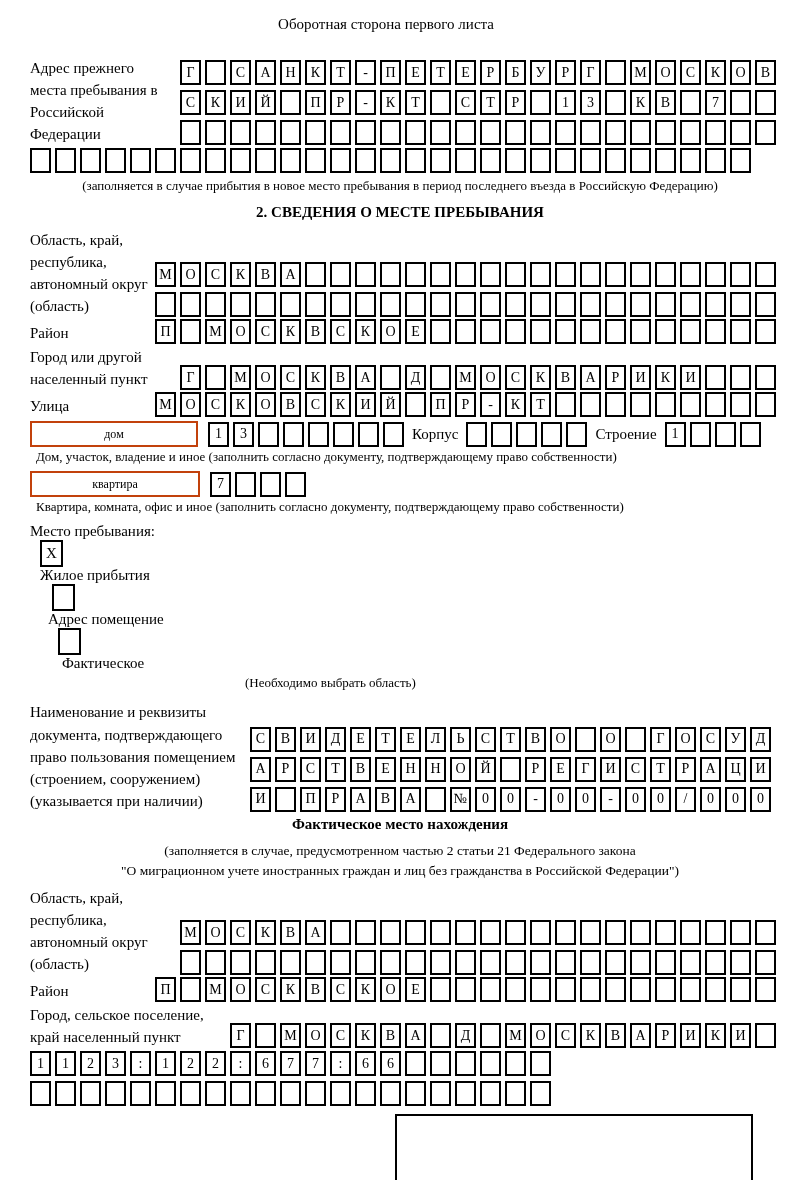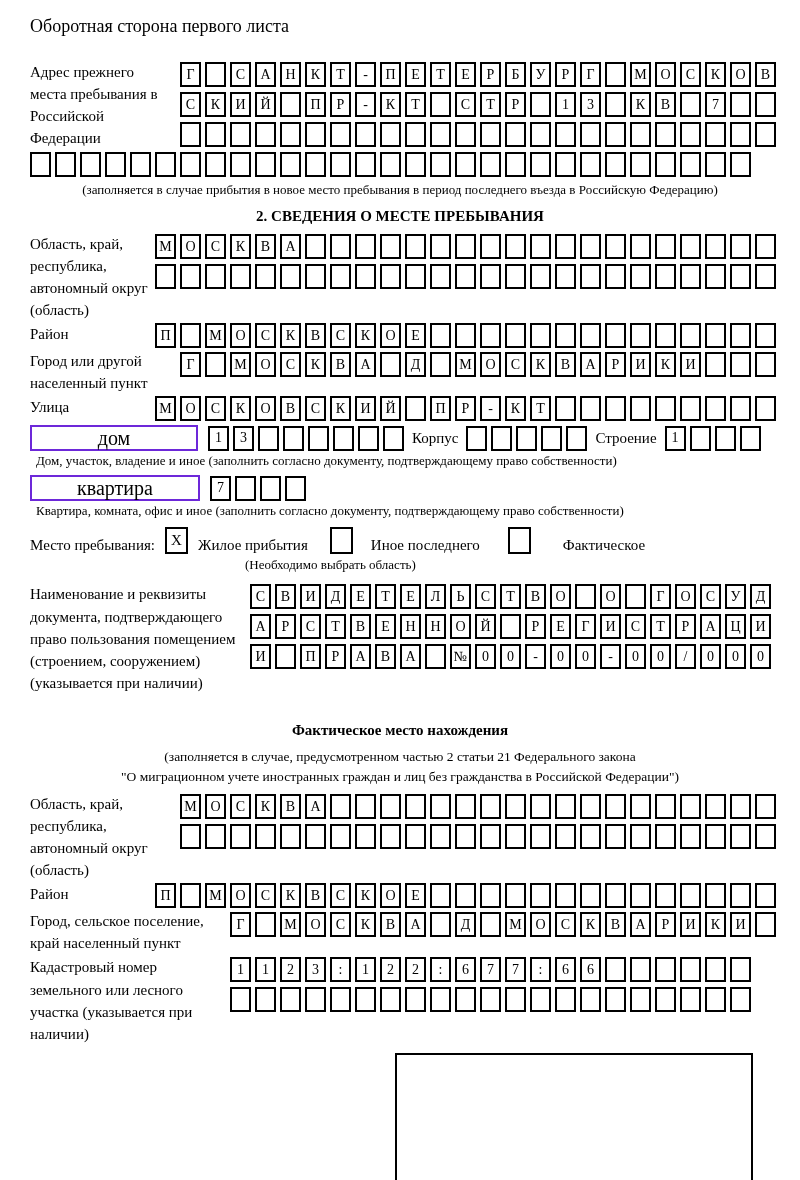--- a/index.html
+++ b/index.html
@@ -4,48 +4,48 @@
 <style>
   * { margin:0; padding:0; box-sizing:border-box; }
   html,body { background:#ffffff; }
   body {
     width:800px; height:1180px;
     font-family:"Liberation Serif","DejaVu Serif",serif;
     color:#000;
   }
   .page { position:relative; width:800px; height:1180px; padding:16px 30px 0 30px; overflow:hidden; }
 
-  .hdr { text-align:left; font-size:18px; padding-right:28px; margin-bottom:24px; }
-
-  .frow { display:flex; align-items:flex-start; margin-bottom:2px; }
+  .hdr { text-align:center; font-size:15px; padding-right:28px; margin-bottom:24px; }
+
+  .frow { display:flex; align-items:flex-end; margin-bottom:2px; }
   .flabel { flex-shrink:0; font-size:15px; line-height:1.47; padding-right:6px; }
   .cellcol { display:flex; flex-direction:column; gap:5px; padding-top:1px; }
   .cells { display:flex; gap:4px; }
   .cell {
     width:21px; height:25px; flex-shrink:0;
     border:2px solid #000;
     display:inline-flex; align-items:center; justify-content:center;
     font-size:14px; line-height:1;
   }
 
   .w150 { width:150px; } .w125 { width:125px; } .w220 { width:220px; } .w200 { width:200px; }
 
   .note-center { text-align:center; font-size:13px; margin:3px 0 4px 0; }
   .sec-title { text-align:center; font-size:15px; font-weight:bold; margin:10px 0 8px 0; }
 
   .house-row { display:flex; align-items:center; margin:4px 0 2px 0; }
   .big-box {
-    border:2px solid #6d28d9; height:26px;
+    border:2px solid #c2410c; height:26px;
     display:flex; align-items:center; justify-content:center;
-    font-size:20px;
+    font-size:12px;
   }
   .inline-lbl { font-size:15px; padding:0 8px; white-space:nowrap; }
   .small-note { font-size:13px; margin:2px 0 6px 6px; }
 
-  .stay-row { display:flex; align-items:flex-end; margin-top:8px; font-size:15px; }
+  .stay-row { display:flex; align-items:flex-start; margin-top:8px; font-size:15px;flex-direction:column; }
   .checkbox {
     width:23px; height:27px; border:2px solid #000; flex-shrink:0;
     display:inline-flex; align-items:center; justify-content:center;
     font-size:15px;
   }
   .stay-note { font-size:13px; margin:3px 0 10px 215px; }
 
   .fact-note { text-align:center; font-size:13.5px; line-height:1.5; }
 
   .stamp-box {
@@ -371,21 +371,21 @@
         <span class="cell"></span>
       </div>
   </div>
   <div class="small-note">Квартира, комната, офис и иное (заполнить согласно документу, подтверждающему право собственности)</div>
 
   <div class="stay-row">
     <span>Место пребывания:</span>
     <span class="checkbox" style="margin-left:10px;">X</span>
     <span style="margin-left:10px;">Жилое прибытия</span>
     <span class="checkbox" style="margin-left:22px;"></span>
-    <span style="margin-left:18px;">Иное последнего</span>
+    <span style="margin-left:18px;">Адрес помещение</span>
     <span class="checkbox" style="margin-left:28px;"></span>
     <span style="margin-left:32px;">Фактическое</span>
   </div>
   <div class="stay-note">(Необходимо выбрать область)</div>
 
   <div class="frow">
     <div class="flabel w220">Наименование и реквизиты документа, подтверждающего право пользования помещением (строением, сооружением) (указывается при наличии)</div>
     <div class="cellcol">
       <div class="cells">
           <span class="cell">С</span>
@@ -452,21 +452,21 @@
           <span class="cell">0</span>
           <span class="cell">0</span>
           <span class="cell">/</span>
           <span class="cell">0</span>
           <span class="cell">0</span>
           <span class="cell">0</span>
         </div>
     </div>
   </div>
 
-  <div class="sec-title" style="margin-top:28px;">Фактическое место нахождения</div>
+  <div class="sec-title" style="margin-top:4px;">Фактическое место нахождения</div>
   <div class="fact-note">(заполняется в случае, предусмотренном частью 2 статьи 21 Федерального закона</div>
   <div class="fact-note" style="margin-bottom:6px;">"О миграционном учете иностранных граждан и лиц без гражданства в Российской Федерации")</div>
 
   <div class="frow">
     <div class="flabel w150">Область, край, республика, автономный округ (область)</div>
     <div class="cellcol">
       <div class="cells">
           <span class="cell">М</span>
           <span class="cell">О</span>
           <span class="cell">С</span>
@@ -574,21 +574,20 @@
         <span class="cell">А</span>
         <span class="cell">Р</span>
         <span class="cell">И</span>
         <span class="cell">К</span>
         <span class="cell">И</span>
         <span class="cell"></span>
       </div>
   </div>
 
   <div class="frow">
-    <div class="flabel w200">Кадастровый номер земельного или лесного участка (указывается при наличии)</div>
     <div class="cellcol">
       <div class="cells">
           <span class="cell">1</span>
           <span class="cell">1</span>
           <span class="cell">2</span>
           <span class="cell">3</span>
           <span class="cell">:</span>
           <span class="cell">1</span>
           <span class="cell">2</span>
           <span class="cell">2</span>

